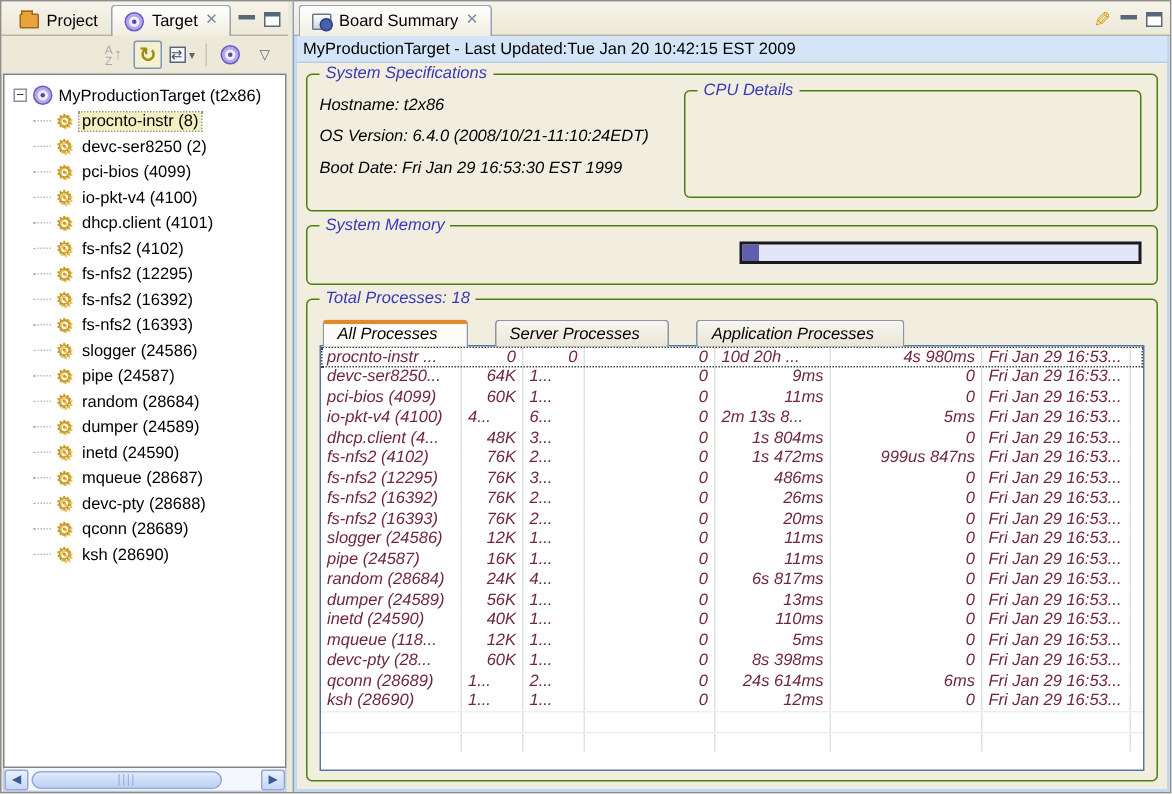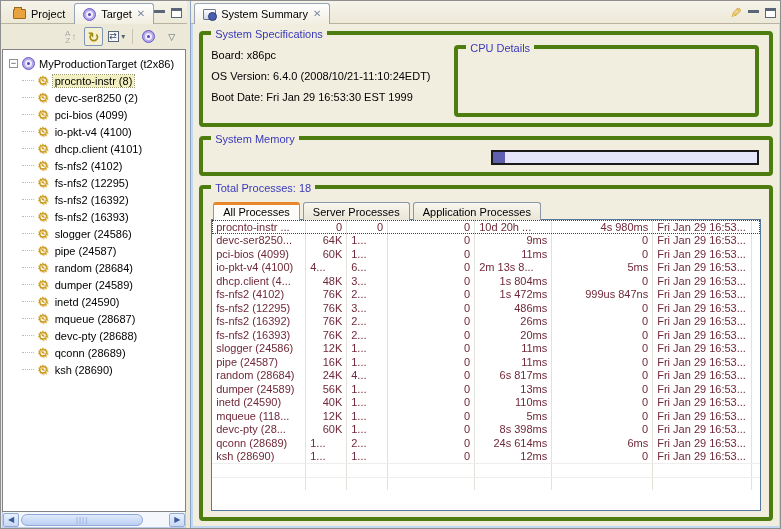--- a/index.html
+++ b/index.html
@@ -50,34 +50,34 @@
   .sb-thumb::after { content:"||||"; position:absolute; left:50%; top:0; transform:translateX(-50%); font-size:8px; color:#8fa8d8; letter-spacing:1px; }
 
   
   .right { flex:1; display:flex; flex-direction:column; border-left:1px solid #8ba3c4; }
   .right-body { flex:1; display:flex; flex-direction:column; border:2px solid #c2d7f0; border-top:none; background:#f1eee0; overflow:hidden; }
   .ss-icon { width:13px; height:11px; border:1px solid #68788c; background:linear-gradient(#fdfdfd,#cfd6e2); border-radius:1px; position:relative; }
   .ss-icon::after { content:""; position:absolute; right:-2px; bottom:-2px; width:7px; height:7px; border-radius:50%; background:#4a5fae; border:1px solid #2c3c7c; }
   .target-strip { height:18px; background:#d3e5f6; border-bottom:1px solid #b6cde5; display:flex; align-items:center; padding:0 4px; white-space:nowrap; }
   .content { flex:1; display:flex; flex-direction:column; padding:7px 6px 5px 6px; gap:9px; overflow:hidden; }
 
-  .group { position:relative; border:4px solid #4d7c0f; border-radius:4px; padding:10px 8px 6px 8px; }
+  .group { position:relative; border:1px solid #4d7c0f; border-radius:4px; padding:10px 8px 6px 8px;font-style:italic; }
   .group-title { position:absolute; top:-7px; left:8px; background:#f1eee0; padding:0 4px; color:#3939b8; }
 
   .specs-grid { display:flex; }
   .spec-lines div { line-height:21px; white-space:nowrap; }
   .cpu-group { margin-left:auto; width:305px; min-height:72px; align-self:flex-start; margin-right:2px; }
 
   .mem-row { display:flex; align-items:center; }
   .mem-bar { margin-left:auto; width:268px; height:15px; border:2px solid #1a1a1a; background:#e4e4fa; display:flex; margin-right:2px; }
   .mem-used { background:#5f5fae; height:100%; }
 
   .proc-group { flex:1; display:flex; flex-direction:column; padding-top:12px; }
   .ptabs { display:flex; padding-left:2px; position:relative; z-index:2; }
-  .ptab { padding:3px 9px 2px 9px; border:1px solid #8a97a8; border-bottom:none; background:linear-gradient(#f8f6ef,#e9e5d6); border-radius:3px 3px 0 0; margin-right:3px; position:relative; top:1px; cursor:default; }
+  .ptab { padding:3px 19px 2px 9px; border:1px solid #8a97a8; border-bottom:none; background:linear-gradient(#f8f6ef,#e9e5d6); border-radius:3px 3px 0 0; margin-right:18px; position:relative; top:1px; cursor:default; }
   .ptab.active { background:#fdfcf8; border-top:3px solid #e8862c; padding-top:1px; }
   .table-frame { flex:1; border:1px solid #56789c; background:#fff; display:flex; flex-direction:column; overflow:hidden; position:relative; z-index:1; }
   .thead { display:flex; height:17px; background:linear-gradient(#ffffff,#e9e5d8); border-bottom:1px solid #c5c1ae; flex:0 0 auto; }
   .hcell { display:flex; align-items:center; padding:0 4px; border-right:1px solid #cdc9b8; white-space:nowrap; overflow:hidden; }
   .tbody { flex:1; overflow:hidden; color:#702838; }
   .trow { display:flex; height:13.5px; align-items:center; }
   .trow.selected { outline:1px dotted #444; outline-offset:-1px; }
   .tcell { padding:0 4px; border-right:1px solid #e2e2da; white-space:nowrap; overflow:hidden; height:100%; display:flex; align-items:center; }
   .tcell.r { justify-content:flex-end; }
   .trow.filler { border-top:1px solid #eee; }
@@ -216,39 +216,40 @@
       <span class="sb-btn">◀</span>
       <span class="sb-thumb"></span>
       <span class="sb-btn">▶</span>
     </div>
   </div>
 
   <div class="right">
     <div class="tabbar">
       <div class="vtab">
         <span class="ss-icon"></span>
-        <span>System Summary</span>
+        <span>Board Summary</span>
         <span class="tab-close">✕</span>
       </div>
       <div class="winbtns">
         <span class="pencil">✎</span>
         <span class="btn-min"></span>
         <span class="btn-max"></span>
       </div>
     </div>
 
     <div class="right-body">
+      <div class="target-strip">MyProductionTarget  - Last Updated:Tue Jan 20 10:42:15 EST 2009</div>
 
       <div class="content">
 
         <div class="group" style="min-height:92px;">
           <span class="group-title">System Specifications</span>
           <div class="specs-grid">
             <div class="spec-lines">
-              <div>Board: x86pc</div>
+              <div>Hostname: t2x86</div>
               <div>OS Version: 6.4.0 (2008/10/21-11:10:24EDT)</div>
               <div>Boot Date: Fri Jan 29 16:53:30 EST 1999</div>
             </div>
             <div class="group cpu-group">
               <span class="group-title">CPU Details</span>
             </div>
           </div>
         </div>
 
         <div class="group" style="min-height:40px;">

